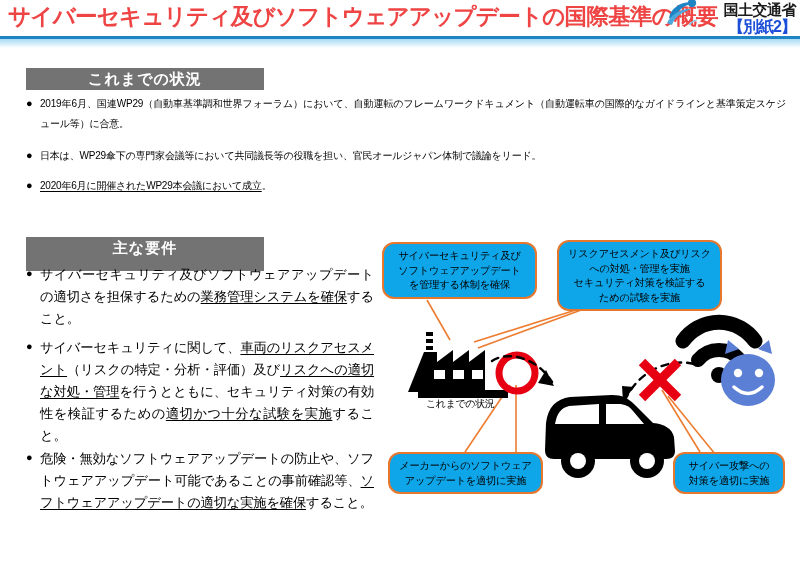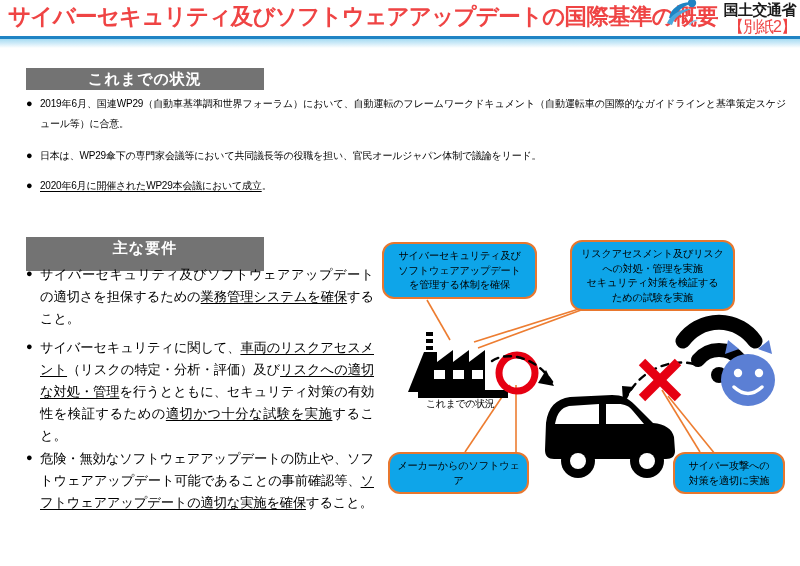--- a/index.html
+++ b/index.html
@@ -44,22 +44,22 @@
   }
   #ministry-name {
     font-size: 15px;
     font-weight: bold;
     color: #1a1a1a;
     letter-spacing: -0.5px;
     white-space: nowrap;
   }
   #attachment-label {
     font-size: 16px;
-    font-weight: normal;
-    color: #ef4444;
+    font-weight: bold;
+    color: #1d4ed8;
     letter-spacing: -1px;
     white-space: nowrap;
   }
   #mlit-logo {
     position: absolute;
     left: 665px;
     top: -2px;
     width: 34px;
     height: 30px;
   }
@@ -154,22 +154,22 @@
     background: #0ea5e9;
     text-align: center;
     font-size: 10.2px;
     line-height: 14.6px;
     letter-spacing: -0.2px;
     color: #000;
     padding: 5px 6px 4px 6px;
     z-index: 3;
   }
   #callout-mgmt     { left: 12px;  top: 12px;  width: 155px; }
-  #callout-risk     { left: 200px; top: 10px;  width: 165px; }
-  #callout-update   { left: 18px;  top: 222px; width: 141px; }
+  #callout-risk     { left: 187px; top: 10px;  width: 165px; }
+  #callout-update   { left: 18px;  top: 222px; width: 155px; }
   #callout-attack   { left: 303px; top: 222px; width: 112px; }
 
   .factory-label {
     position: absolute;
     font-size: 10px;
     letter-spacing: -0.4px;
     color: #000;
     white-space: nowrap;
     z-index: 2;
   }
@@ -303,18 +303,19 @@
       <div>を管理する体制を確保</div>
     </div>
   <div class="callout" id="callout-risk">
       <div>リスクアセスメント及びリスク</div>
       <div>への対処・管理を実施</div>
       <div>セキュリティ対策を検証する</div>
       <div>ための試験を実施</div>
     </div>
   <div class="callout" id="callout-update">
       <div>メーカーからのソフトウェア</div>
+      <div>アップデートを適切に実施</div>
     </div>
   <div class="callout" id="callout-attack">
       <div>サイバー攻撃への</div>
       <div>対策を適切に実施</div>
     </div>
 </div>
 
 </body></html>

